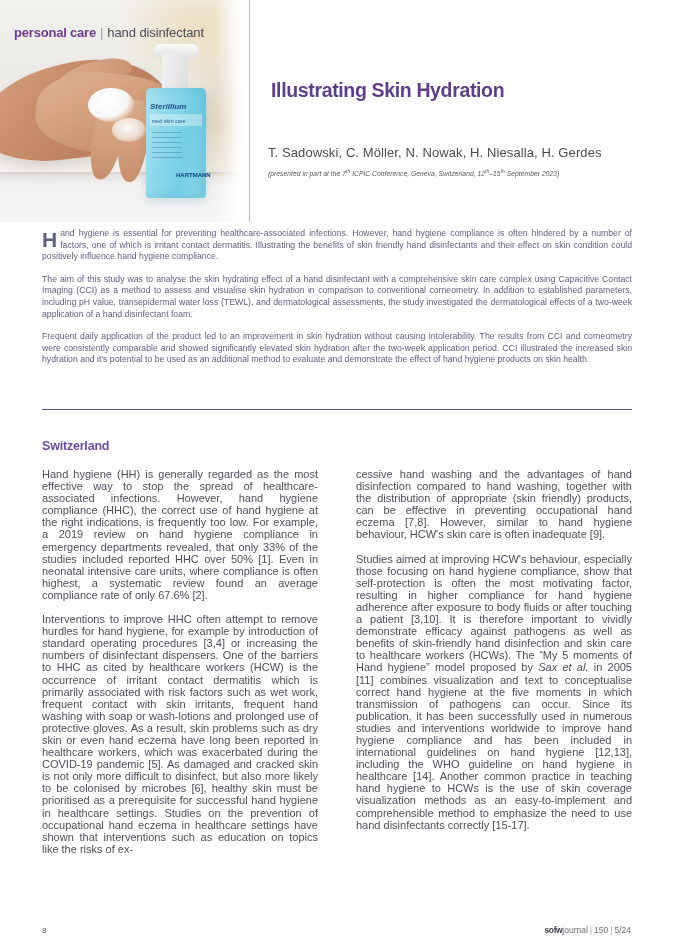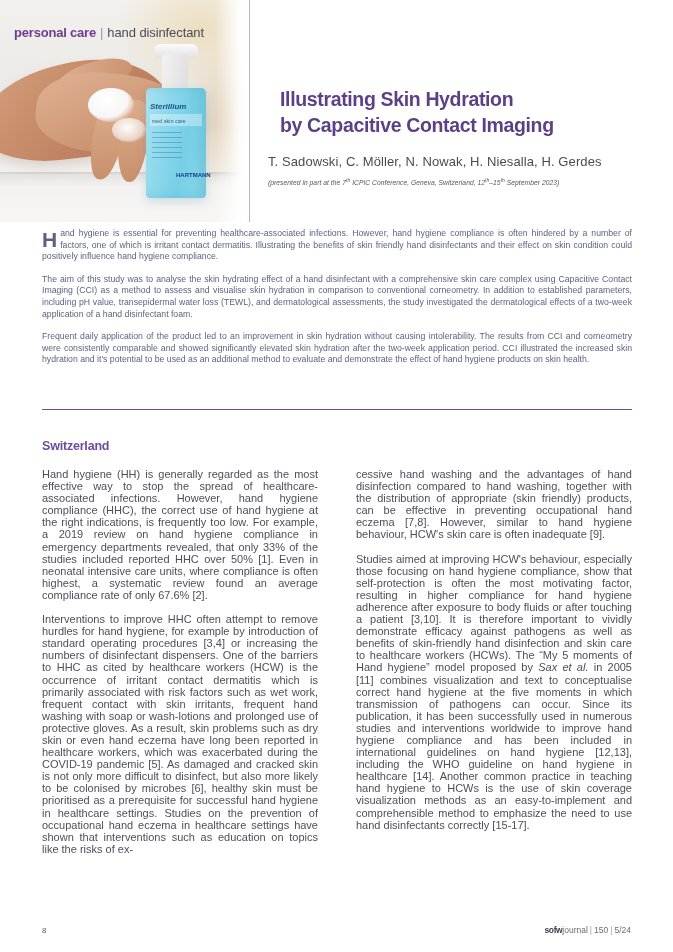--- a/index.html
+++ b/index.html
@@ -185,21 +185,21 @@
     position: absolute;
     left: 268px; top: 74px;
     width: 400px;
   }
   .doc-title {
     color: #5d3f86;
     font-size: 19.5px;
     line-height: 26px;
     font-weight: bold;
     letter-spacing: -.35px;
-    margin: 12px;
+    margin: 3px;
   }
   .authors {
     margin-top: 16px;
     font-size: 13px;
     color: #4a4a55;
     letter-spacing: .1px;
   }
   .conf-note {
     margin-top: 8px;
     font-size: 6.7px;
@@ -316,21 +316,21 @@
 
   <div class="kicker">
     <span class="k-strong">personal care</span><span class="k-sep">|</span><span class="k-light">hand disinfectant</span>
   </div>
 
   <div class="header-rule"></div>
 
   <div class="titleblock">
     <h1 class="doc-title">
       <span>Illustrating Skin Hydration</span><br>
-      <span>by Capacitive Contact Imaging</span><br>
+      <br>
     </h1>
     <div class="authors">T. Sadowski, C. Möller, N. Nowak, H. Niesalla, H. Gerdes</div>
     <div class="conf-note"><span>(presented in part at the 7</span><sup>th</sup><span> ICPIC Conference, Geneva, Switzerland, 12</span><sup>th</sup><span>–15</span><sup>th</sup><span> September 2023)</span></div>
   </div>
 </div>
 
 <div class="abstract">
   <p><span class="dropcap">H</span><span>and hygiene is essential for preventing healthcare-associated infections. However, hand hygiene compliance is often hindered by a number of factors, one of which is irritant contact dermatitis. Illustrating the benefits of skin friendly hand disinfectants and their effect on skin condition could positively influence hand hygiene compliance.</span></p>
   <p>The aim of this study was to analyse the skin hydrating effect of a hand disinfectant with a comprehensive skin care complex using Capacitive Contact Imaging (CCI) as a method to assess and visualise skin hydration in comparison to conventional corneometry. In addition to established parameters, including pH value, transepidermal water loss (TEWL), and dermatological assessments, the study investigated the dermatological effects of a two-week application of a hand disinfectant foam.</p>
   <p>Frequent daily application of the product led to an improvement in skin hydration without causing intolerability. The results from CCI and corneometry were consistently comparable and showed significantly elevated skin hydration after the two-week application period. CCI illustrated the increased skin hydration and it's potential to be used as an additional method to evaluate and demonstrate the effect of hand hygiene products on skin health.</p>

